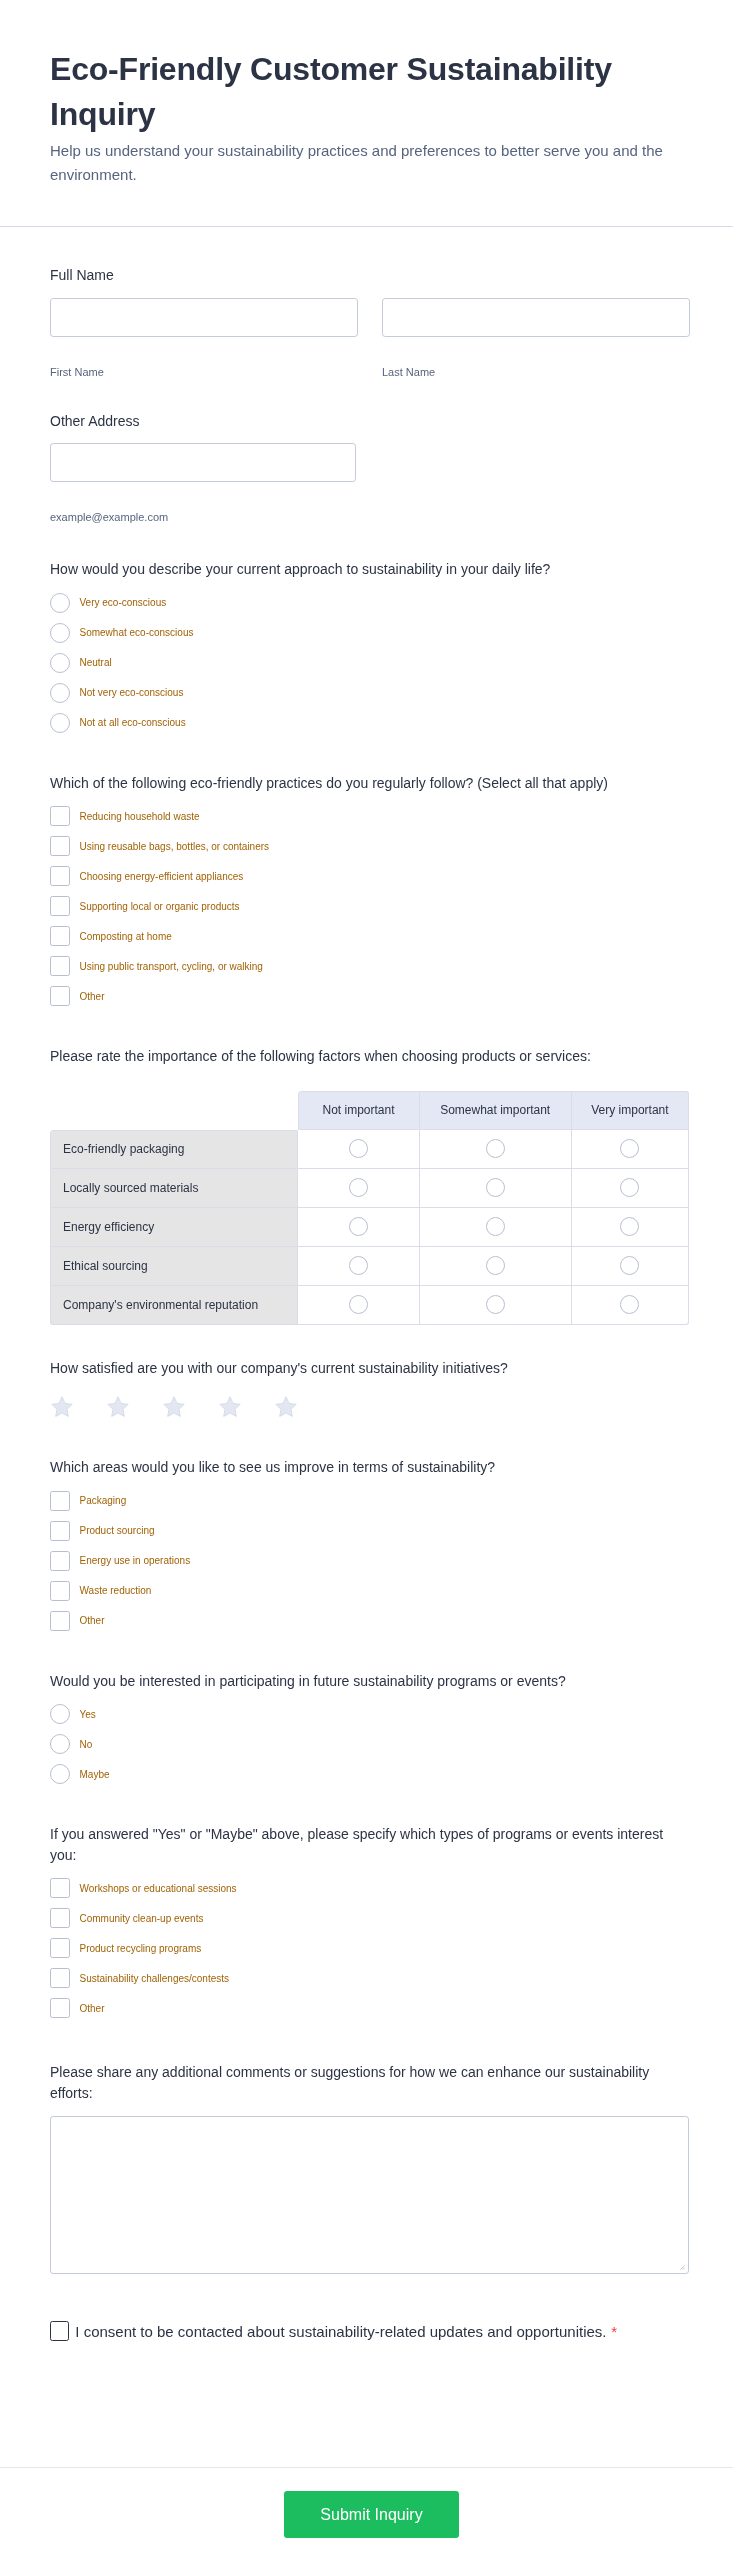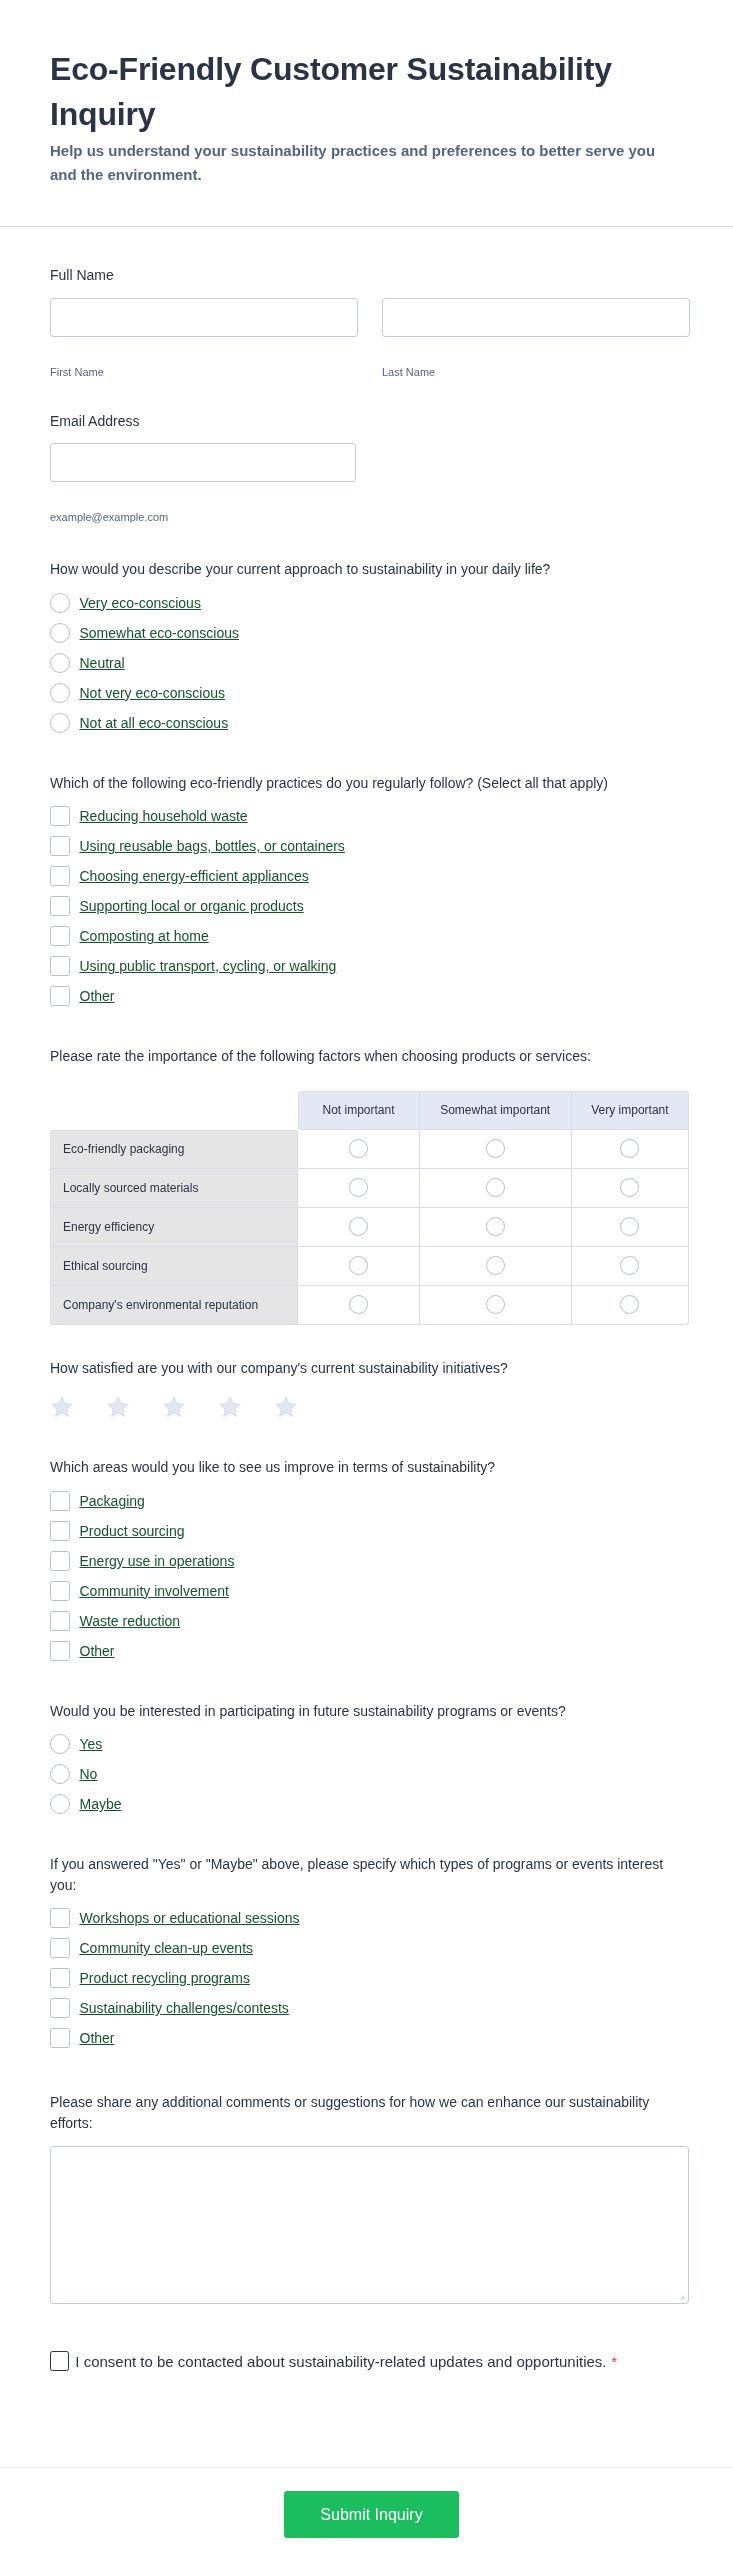--- a/index.html
+++ b/index.html
@@ -2,42 +2,42 @@
 <html style="font-size:12.6px"><head>
 <meta charset="utf-8">
 <style>
   * { box-sizing: border-box; margin: 0; padding: 0; }
   html, body { width: 734px; background: #ffffff; }
   body { font-family: "Liberation Sans", "DejaVu Sans", sans-serif; color: #2c3345; }
   .page { width: 734px; min-height: 2576px; position: relative; background: #fff; }
 
   .header { padding: 39px 50px 39px 50px; border-bottom: 0.8px solid #dadbe8; height: 219px; margin-top: 8px; }
   .title { font-size: 32px; font-weight: bold; line-height: 45px; color: #2c3345; letter-spacing: -0.2px; }
-  .subtitle { font-size: 15px; line-height: 24.5px; color: #57647e; margin-top: 1.6px; font-weight: bold; }
+  .subtitle { font-size: 15px; line-height: 24.5px; color: #57647e; margin-top: 1.6px; }
 
   .form { padding: 0 50px 0 50px; }
   .field { position: relative; }
   .label { font-size: 14px; line-height: 20.5px; color: #2c3345; }
 
   .name-block { padding-top: 38px; }
   .name-row { display: flex; gap: 24px; margin-top: 12px; }
   .name-col { width: 308px; }
   .text-input { width: 308px; height: 39px; border: 1.2px solid #c3cad8; border-radius: 3.2px; background: #fff; }
   .sublabel { font-size: 11px; color: #57647e; margin-top: 28px; line-height: 14px; }
 
   .email-block { padding-top: 32px; }
   .email-block .text-input { width: 306px; margin-top: 12px; }
 
   .q-block { padding-top: 35px; }
   .q-title { font-size: 14px; line-height: 20.5px; color: #2c3345; }
   .options { margin-top: 8px; }
   .opt { display: flex; align-items: center; height: 30px; }
   .radio { width: 20px; height: 20px; border: 1.2px solid #b8bfd0; border-radius: 50%; background: #fff; flex: none; }
   .check { width: 20px; height: 20px; border: 1.2px solid #b8bfd0; border-radius: 2.4px; background: #fff; flex: none; }
-  .opt-label { font-size: 14px; color: #14532d; margin-left: 9.5px; text-decoration: underline; }
+  .opt-label { font-size: 10px; color: #a16207; margin-left: 9.5px; }
 
   .matrix { margin-top: 24px; width: 639px; border-collapse: separate; border-spacing: 0; }
   .matrix th, .matrix td { border-right: 0.8px solid #dadde7; border-bottom: 0.8px solid #dadde7; }
   .matrix th.blank { border: none; background: transparent; }
   .matrix th.col { background: #e4e8f5; font-size: 12px; font-weight: normal; color: #2c3345; height: 39px; border-top: 0.8px solid #dadde7; }
   .matrix th.col.first { border-left: 0.8px solid #dadde7; border-top-left-radius: 3.2px; }
   .matrix th.col.last { border-top-right-radius: 3.2px; }
   .matrix td.rowlabel { background: #e5e5e5; font-size: 12px; color: #2c3345; padding-left: 12px; height: 39px; border-left: 0.8px solid #dadde7; width: 252px; }
   .matrix tr.first-row td.rowlabel { border-top: 0.8px solid #dadde7; border-top-left-radius: 3.2px; }
   .matrix tr.last-row td.rowlabel { border-bottom-left-radius: 3.2px; }
@@ -77,21 +77,21 @@
           <div class="sublabel">First Name</div>
         </div>
         <div class="name-col">
           <input class="text-input" type="text" value="" style="">
           <div class="sublabel">Last Name</div>
         </div>
       </div>
     </div>
 
     <div class="field email-block">
-      <div class="label">Email Address</div>
+      <div class="label">Other Address</div>
       <input class="text-input" type="email" value="" style="">
       <div class="sublabel">example@example.com</div>
     </div>
 
     <div class="field q-block">
       <div class="q-title">How would you describe your current approach to sustainability in your daily life?</div>
       <div class="options">
         <label class="opt">
             <span class="radio"></span>
             <span class="opt-label">Very eco-conscious</span>
@@ -226,24 +226,20 @@
         <label class="opt">
             <span class="check"></span>
             <span class="opt-label">Product sourcing</span>
           </label>
         <label class="opt">
             <span class="check"></span>
             <span class="opt-label">Energy use in operations</span>
           </label>
         <label class="opt">
             <span class="check"></span>
-            <span class="opt-label">Community involvement</span>
-          </label>
-        <label class="opt">
-            <span class="check"></span>
             <span class="opt-label">Waste reduction</span>
           </label>
         <label class="opt">
             <span class="check"></span>
             <span class="opt-label">Other</span>
           </label>
       </div>
     </div>
 
     <div class="field q-block">

